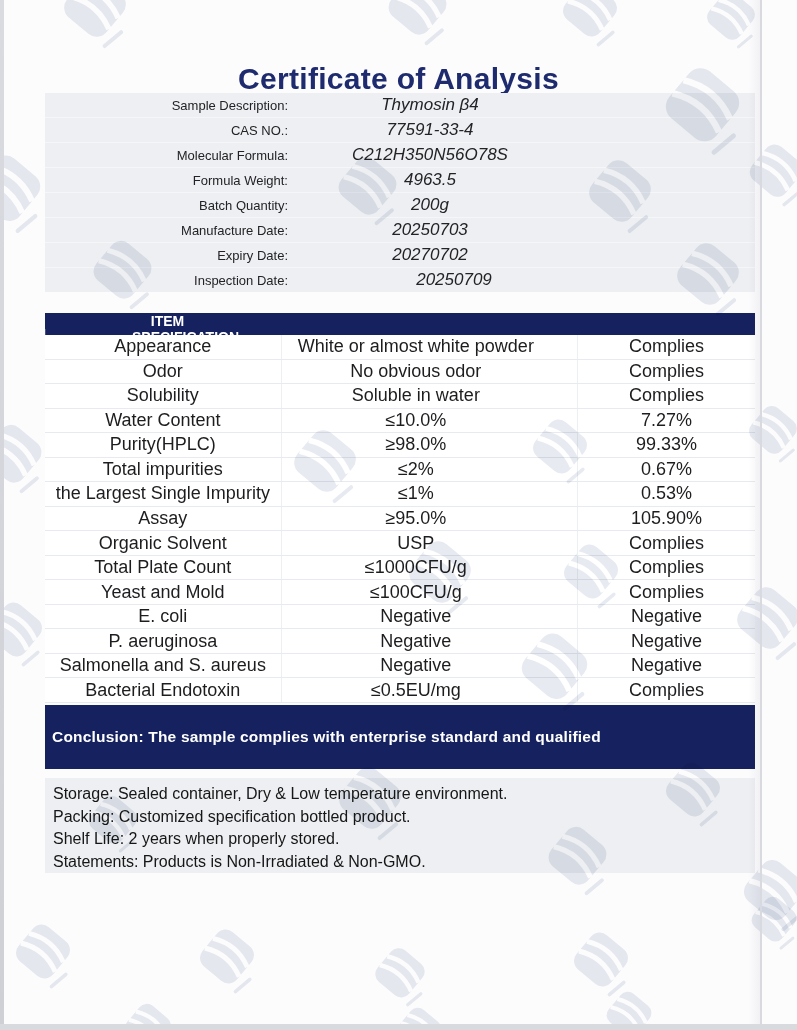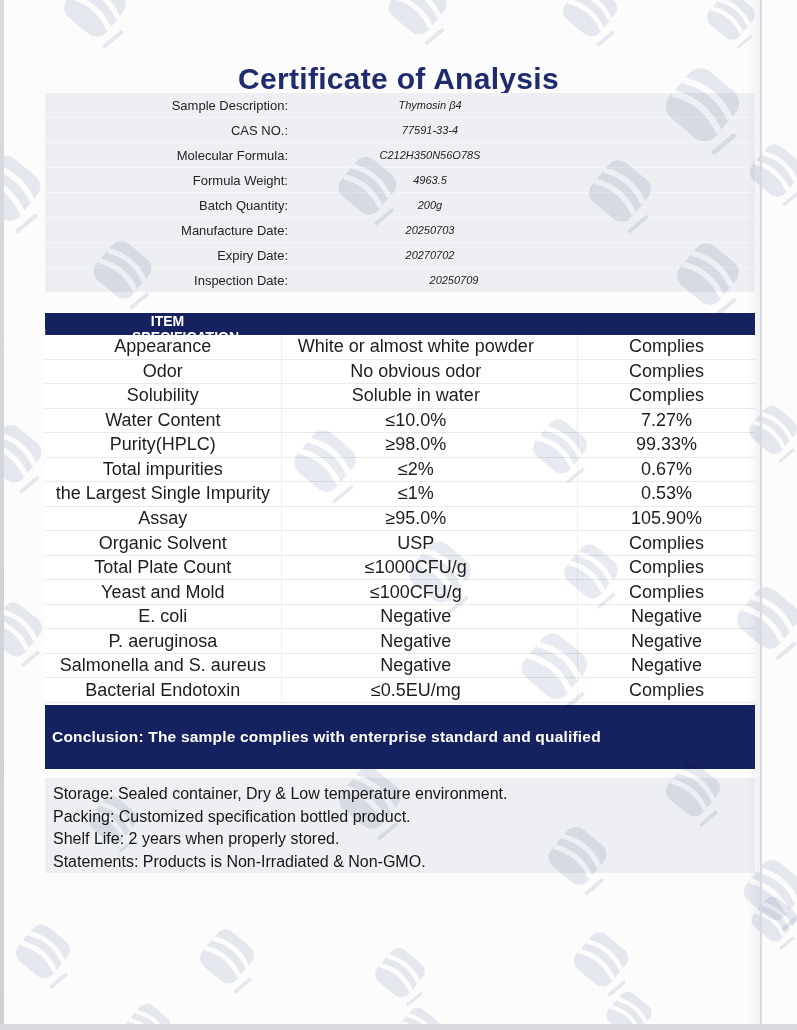--- a/index.html
+++ b/index.html
@@ -28,21 +28,21 @@
   .section { position:absolute; left:45px; width:710px; z-index:1; }
 
   
   #info {
     top:93px; height:199px; background:#edeff2;
     display:flex; flex-direction:column;
   }
   .info-row { flex:1; display:flex; align-items:center; border-bottom:1px solid #f5f6f8; }
   .info-row:last-child { border-bottom:none;gap:24px; }
   .info-label { width:245px; text-align:right; font-size:13px; color:#232325; padding-right:2px; box-sizing:border-box; }
-  .info-value { width:280px; text-align:center; font-size:11px; font-style:italic; color:#232325; }
+  .info-value { width:280px; text-align:center; font-size:17px; font-style:italic; color:#232325; }
 
   
   #spec { top:313px; }
   .thead { height:22px; background:#16215f; display:flex;flex-direction:column; }
   .th {
     color:#ffffff; font-weight:bold; font-size:14px;
     display:flex; align-items:center; justify-content:center;
   }
   .th + .th { border-left:1px solid rgba(255,255,255,.22); box-sizing:border-box; }
   .col1 { width:245px; } .col2 { width:280px; } .col3 { width:185px;margin-left:27px; }

